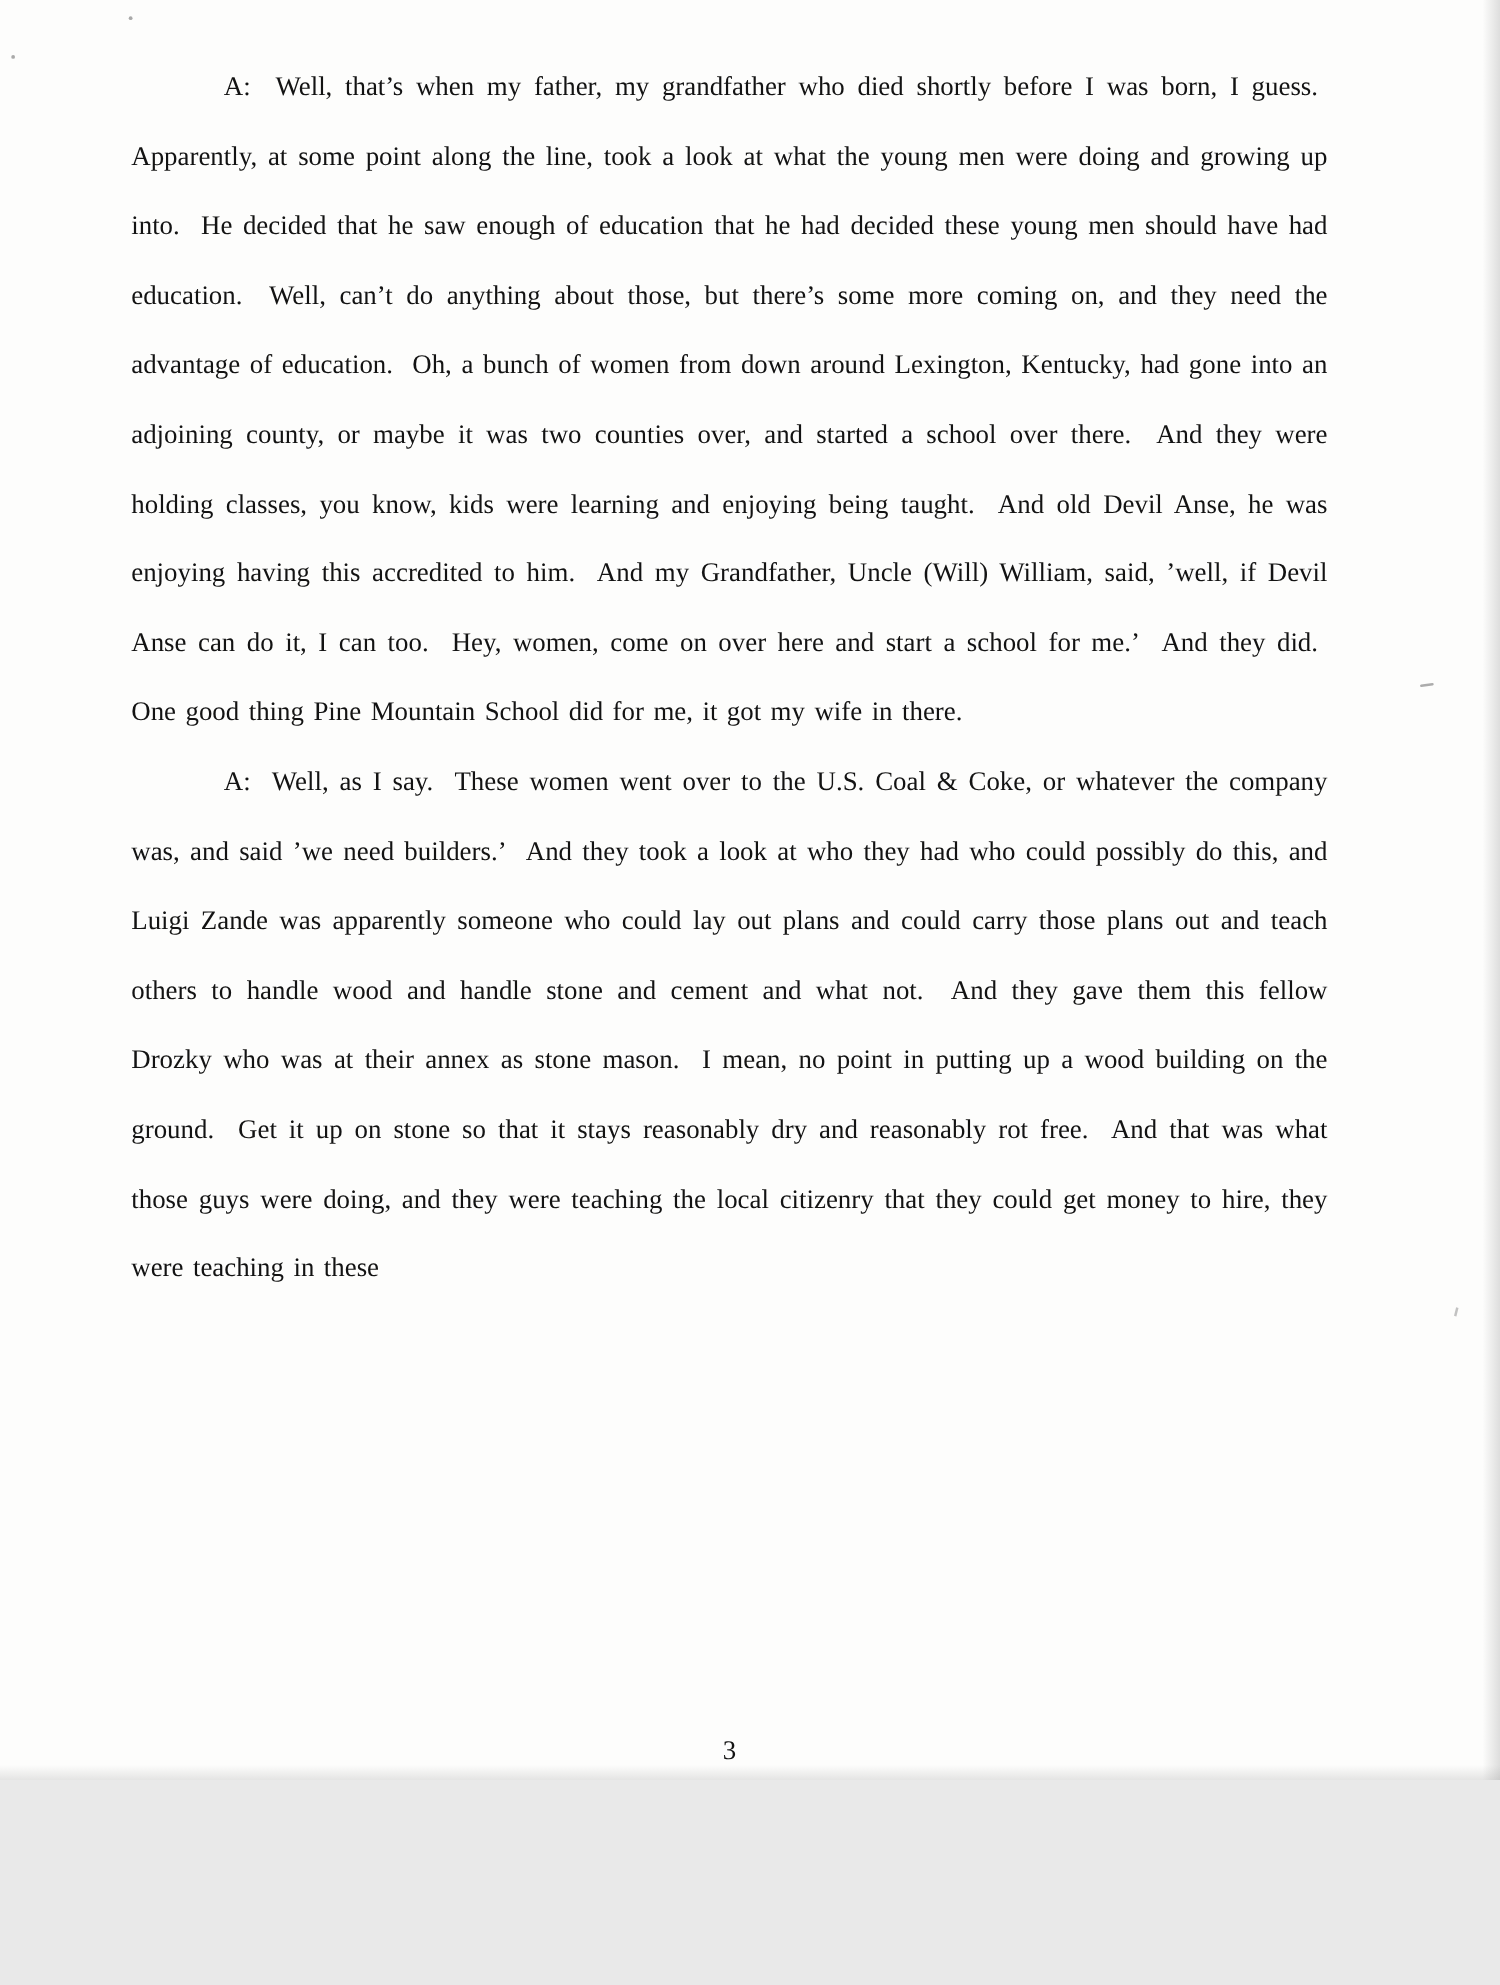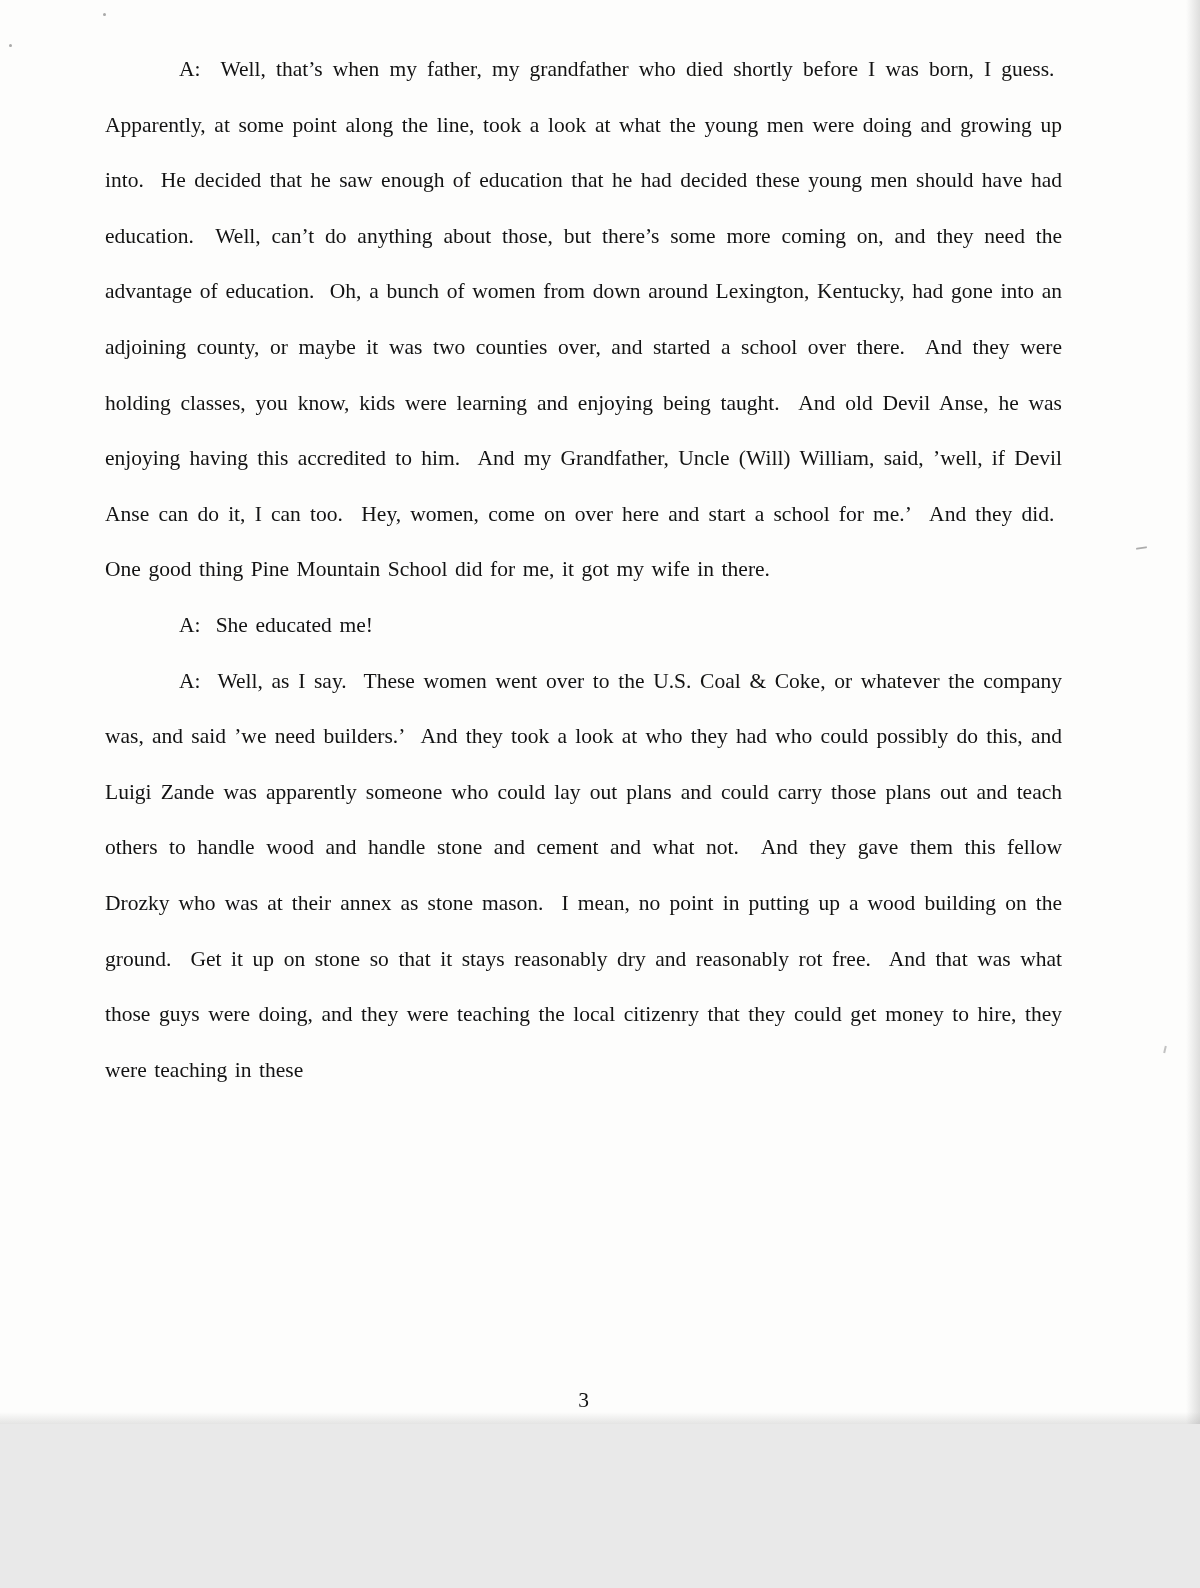--- a/index.html
+++ b/index.html
@@ -96,21 +96,20 @@
     transform: rotate(14deg);
   }
 </style>
 </head>
 <body>
 
 <div class="page">
 
   <div class="content">
     <p class="para">A:&nbsp; Well, that’s when my father, my grandfather who died shortly before I was born, I guess.&nbsp; Apparently, at some point along the line, took a look at what the young men were doing and growing up into.&nbsp; He decided that he saw enough of education that he had decided these young men should have had education.&nbsp; Well, can’t do anything about those, but there’s some more coming on, and they need the advantage of education.&nbsp; Oh, a bunch of women from down around Lexington, Kentucky, had gone into an adjoining county, or maybe it was two counties over, and started a school over there.&nbsp; And they were holding classes, you know, kids were learning and enjoying being taught.&nbsp; And old Devil Anse, he was enjoying having this accredited to him.&nbsp; And my Grandfather, Uncle (Will) William, said, ’well, if Devil Anse can do it, I can too.&nbsp; Hey, women, come on over here and start a school for me.’&nbsp; And they did.&nbsp; One good thing Pine Mountain School did for me, it got my wife in there.</p>
-    <p class="para">A:&nbsp; She educated me!</p>
     <p class="para">A:&nbsp; Well, as I say.&nbsp; These women went over to the U.S. Coal &amp; Coke, or whatever the company was, and said ’we need builders.’&nbsp; And they took a look at who they had who could possibly do this, and Luigi Zande was apparently someone who could lay out plans and could carry those plans out and teach others to handle wood and handle stone and cement and what not.&nbsp; And they gave them this fellow Drozky who was at their annex as stone mason.&nbsp; I mean, no point in putting up a wood building on the ground.&nbsp; Get it up on stone so that it stays reasonably dry and reasonably rot free.&nbsp; And that was what those guys were doing, and they were teaching the local citizenry that they could get money to hire, they were teaching in these</p>
   </div>
 
   <div class="page-number">3</div>
 
   <div class="watermark">PMSS 2021</div>
 
   <span class="speck speck-1"></span>
   <span class="speck speck-2"></span>
   <span class="speck-dash"></span>

